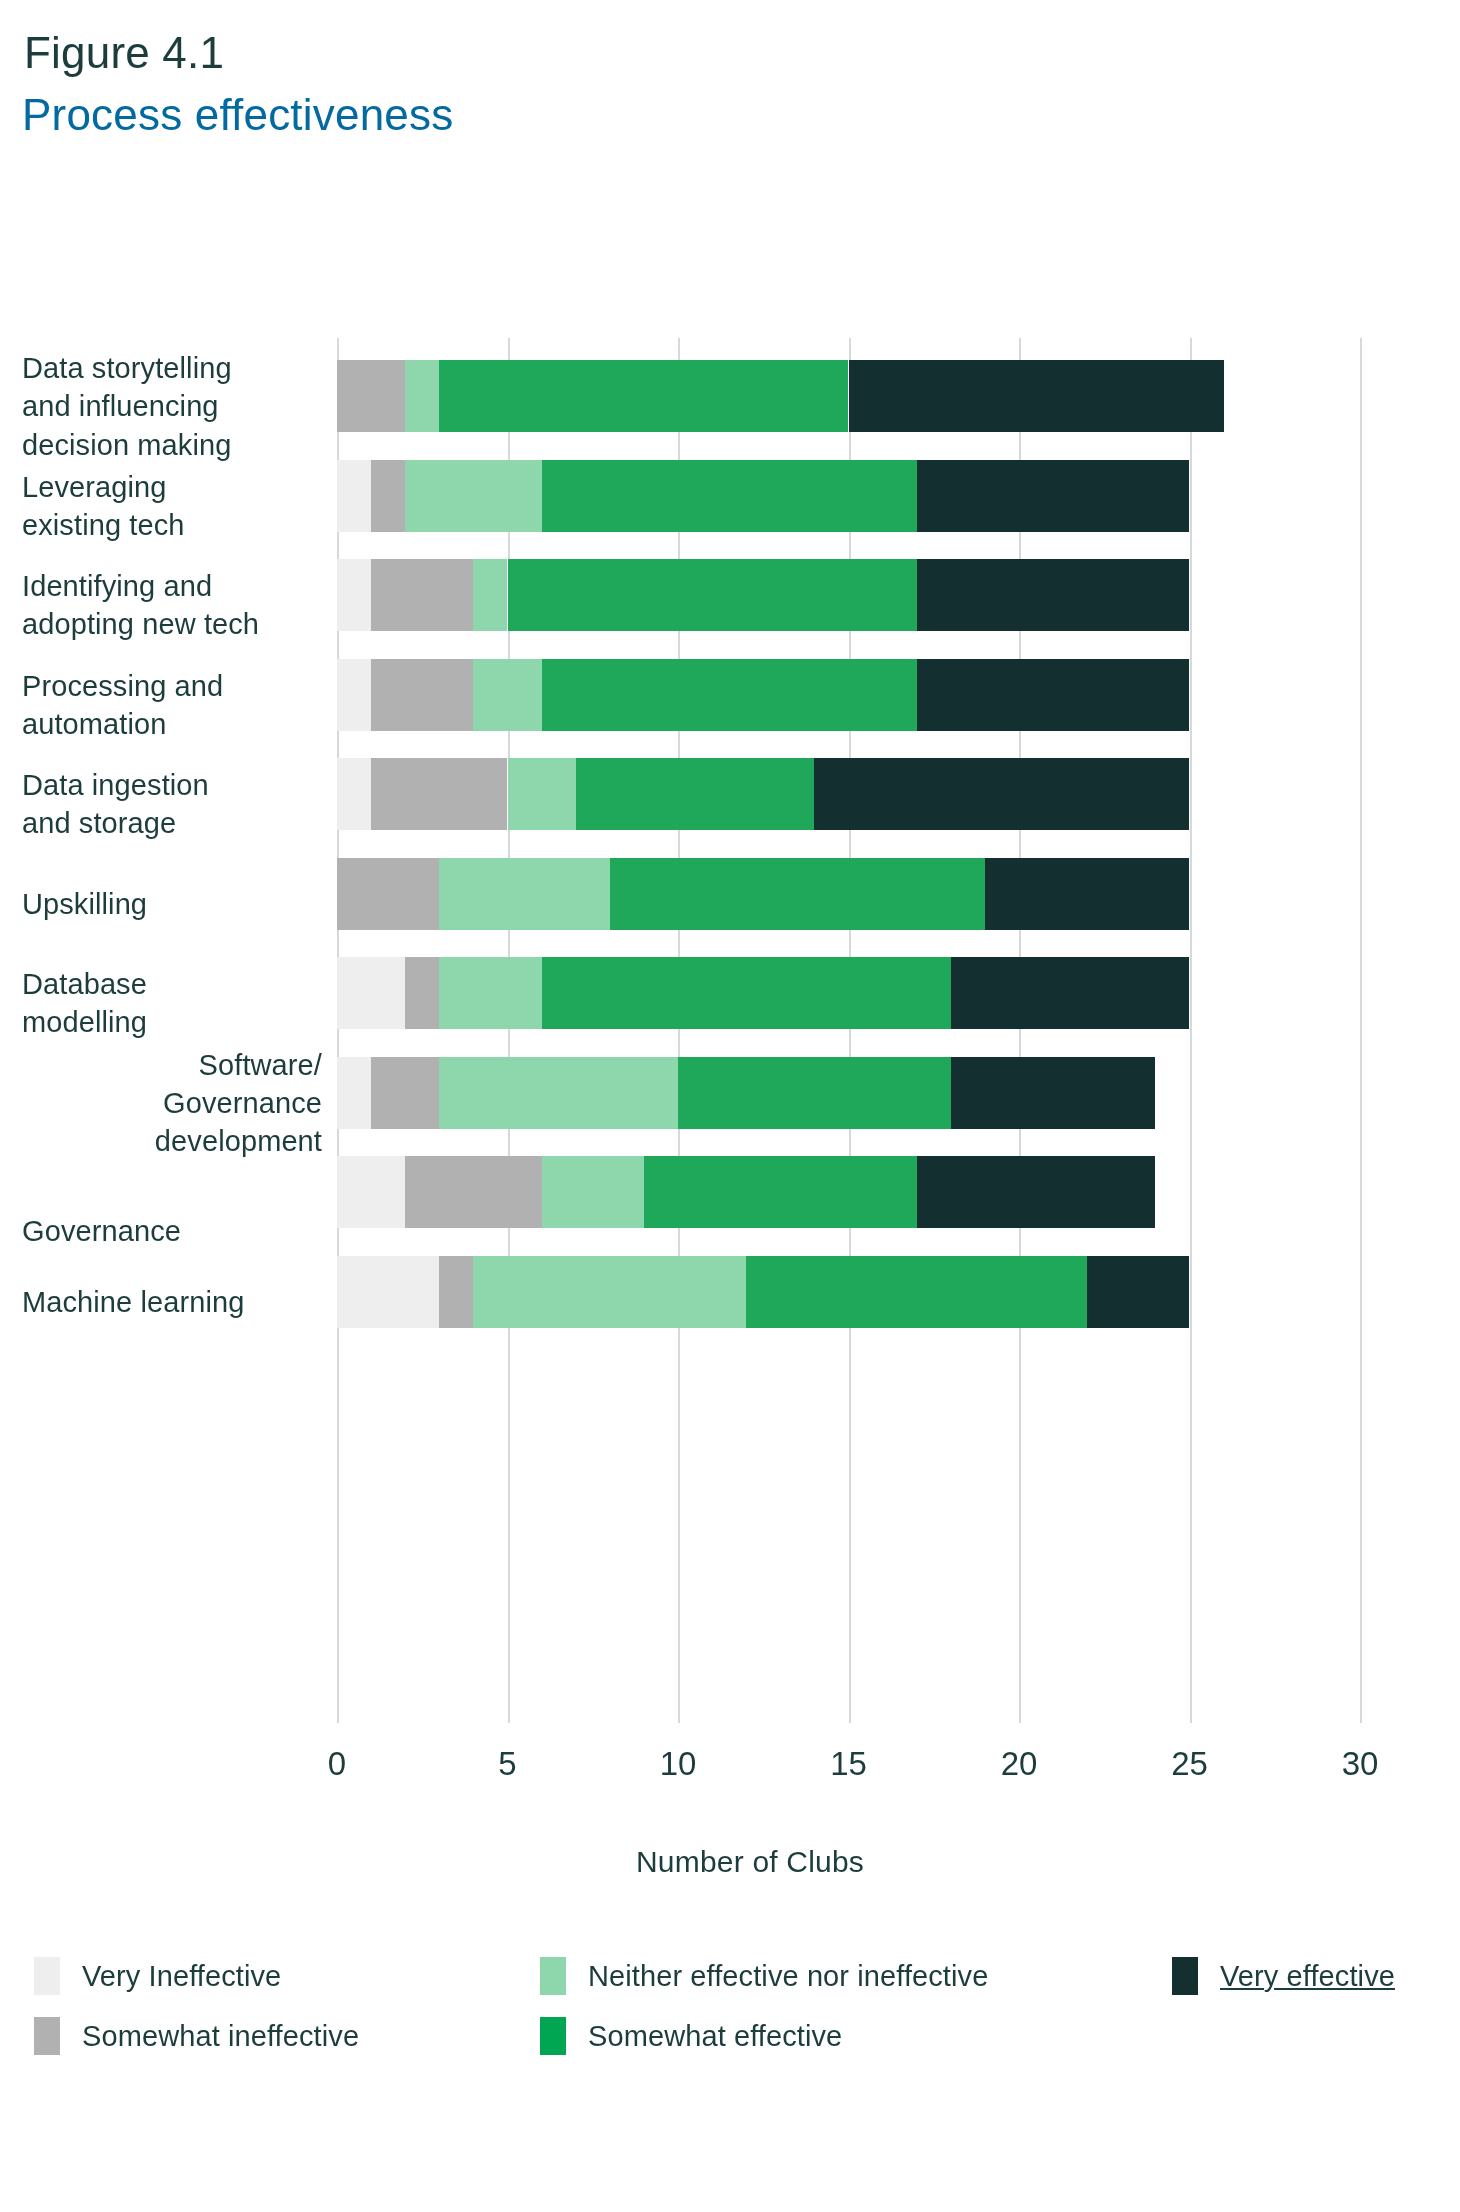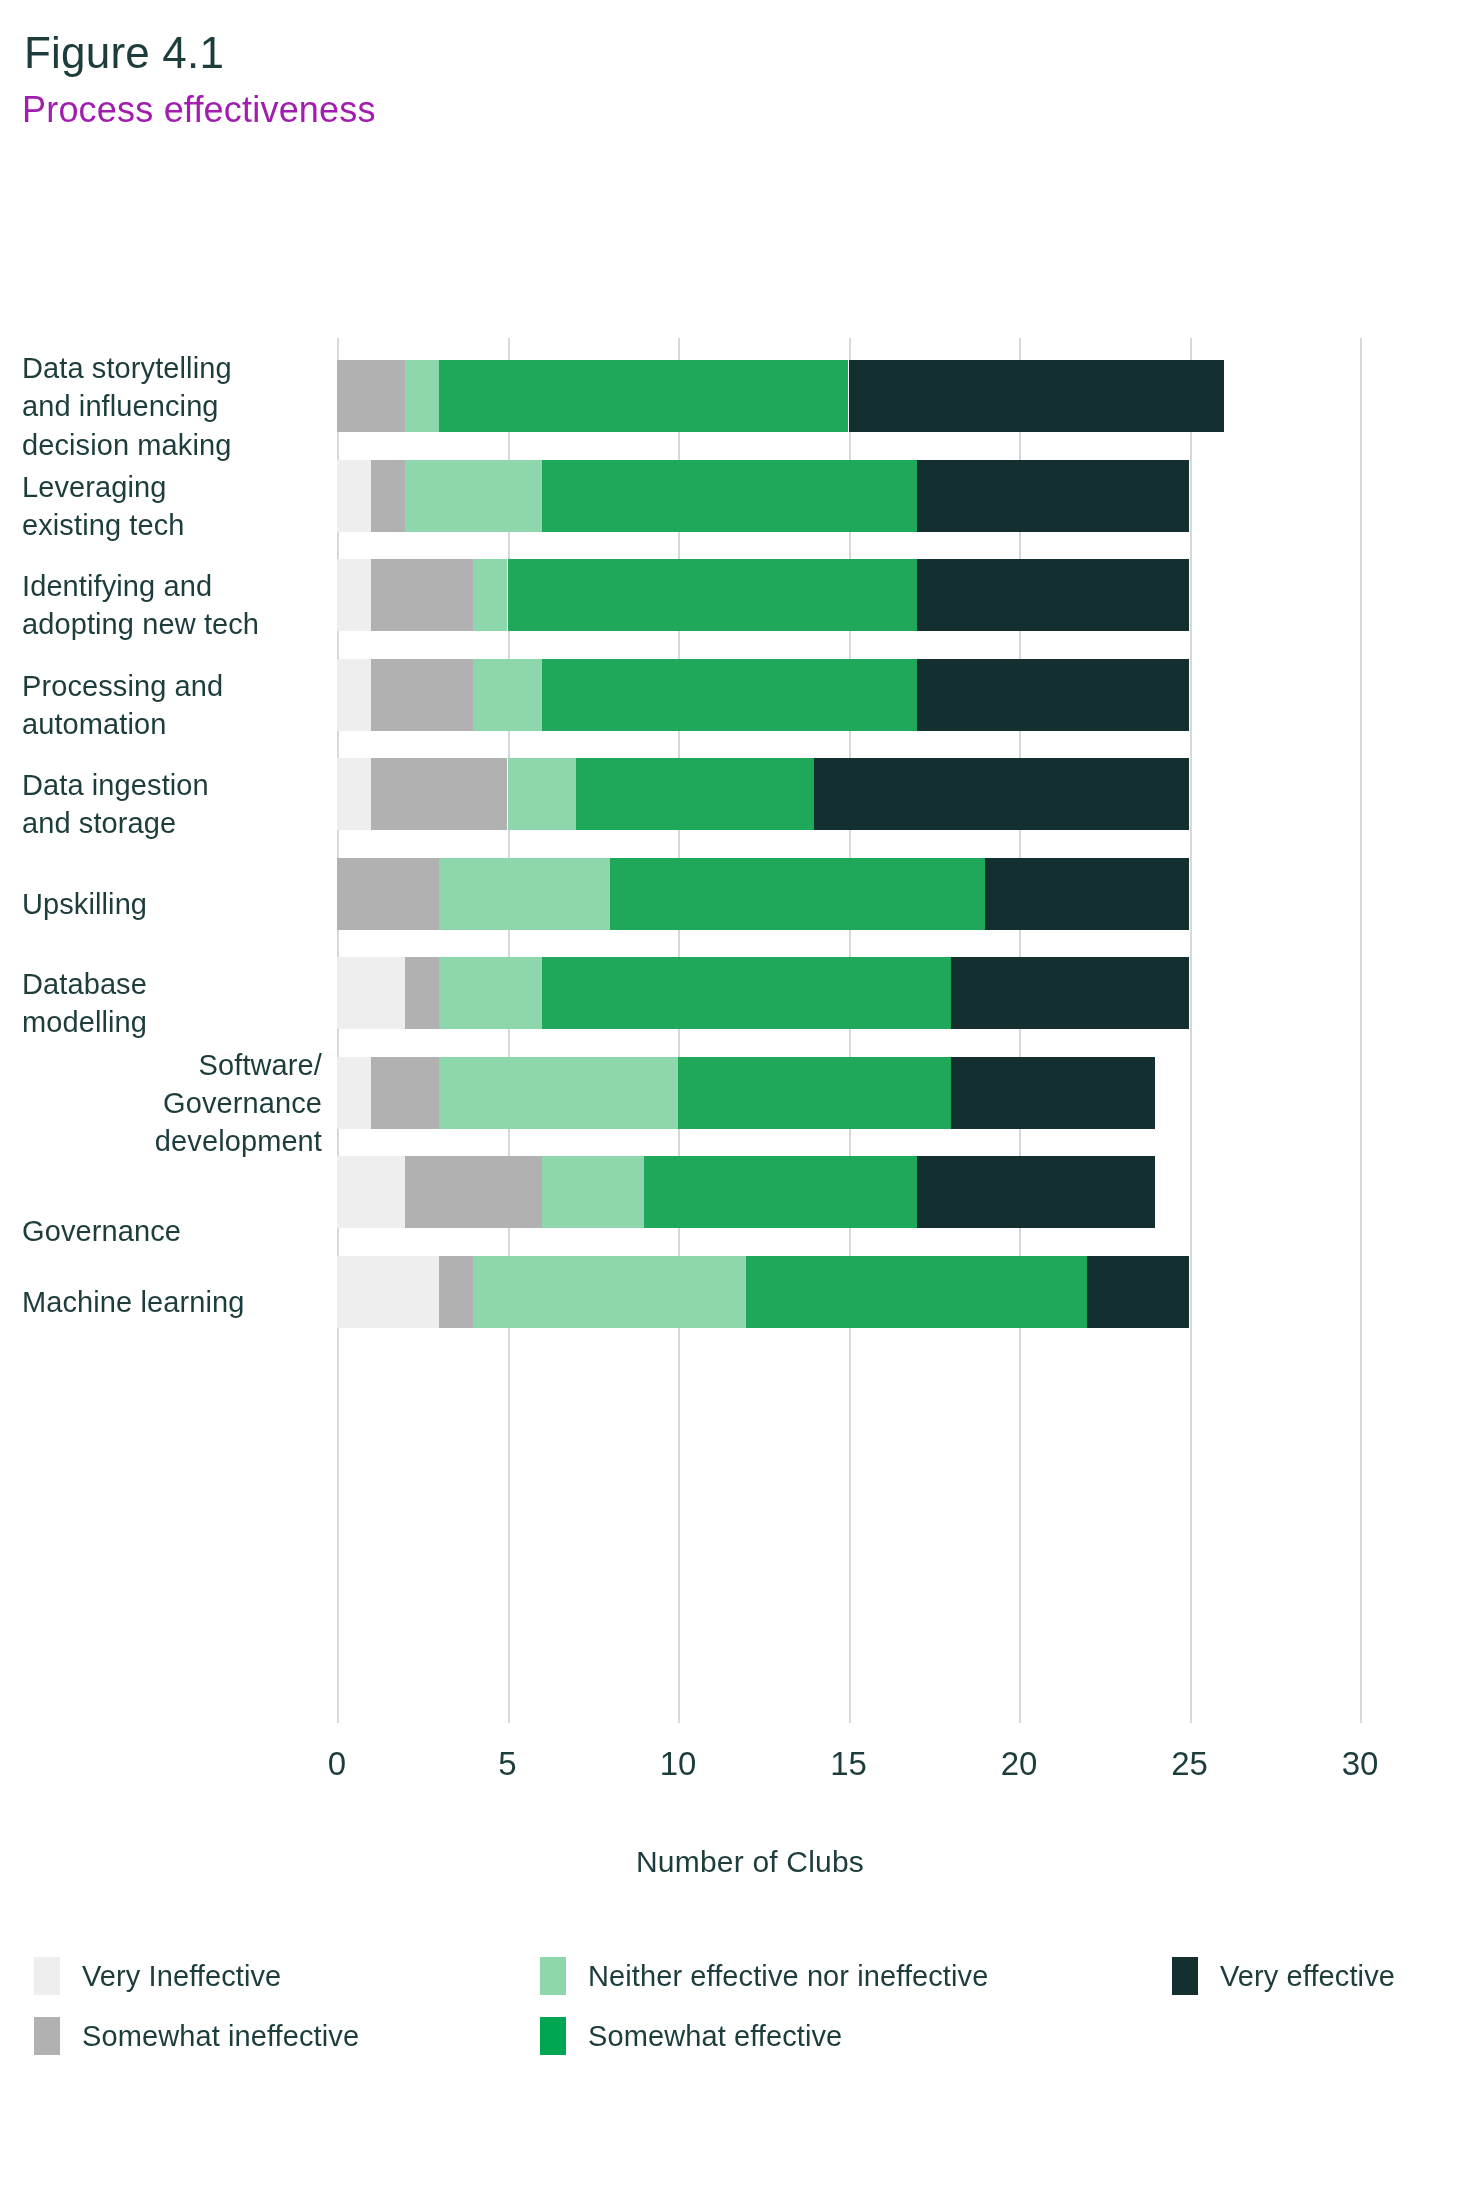--- a/index.html
+++ b/index.html
@@ -27,24 +27,24 @@
   }
   #figure-number {
     font-size: 44px;
     font-weight: 400;
     letter-spacing: 0.2px;
     color: #1d3c3c;
     line-height: 1.22;
     margin: 2px;
   }
   #figure-title {
-    font-size: 36px;
+    font-size: 44px;
     font-weight: 400;
     letter-spacing: 0.2px;
-    color: #a21caf;
+    color: #0369a1;
     line-height: 1.22;
     margin: 8px 0 0 0;
   }
 
   
   #plot-wrap {
     position: absolute;
     left: 0;
     top: 330px;
     width: 1460px;
@@ -309,19 +309,19 @@
         <span class="legend-text">Somewhat ineffective</span>
       </div>
       <div class="legend-item" style="left: 540px; top: 0px;">
         <span class="legend-swatch" style="background: rgb(142, 215, 172);"></span>
         <span class="legend-text">Neither effective nor ineffective</span>
       </div>
       <div class="legend-item" style="left: 540px; top: 60px;">
         <span class="legend-swatch" style="background: rgb(0, 166, 81);"></span>
         <span class="legend-text">Somewhat effective</span>
       </div>
-      <div class="legend-item" style="left: 1172px; top: 0px;">
+      <div class="legend-item" style="left: 1172px; top: 0px; text-decoration: underline;">
         <span class="legend-swatch" style="background: rgb(19, 47, 48);"></span>
         <span class="legend-text">Very effective</span>
       </div>
     </div>
 
 </div>
 
 </body></html>

